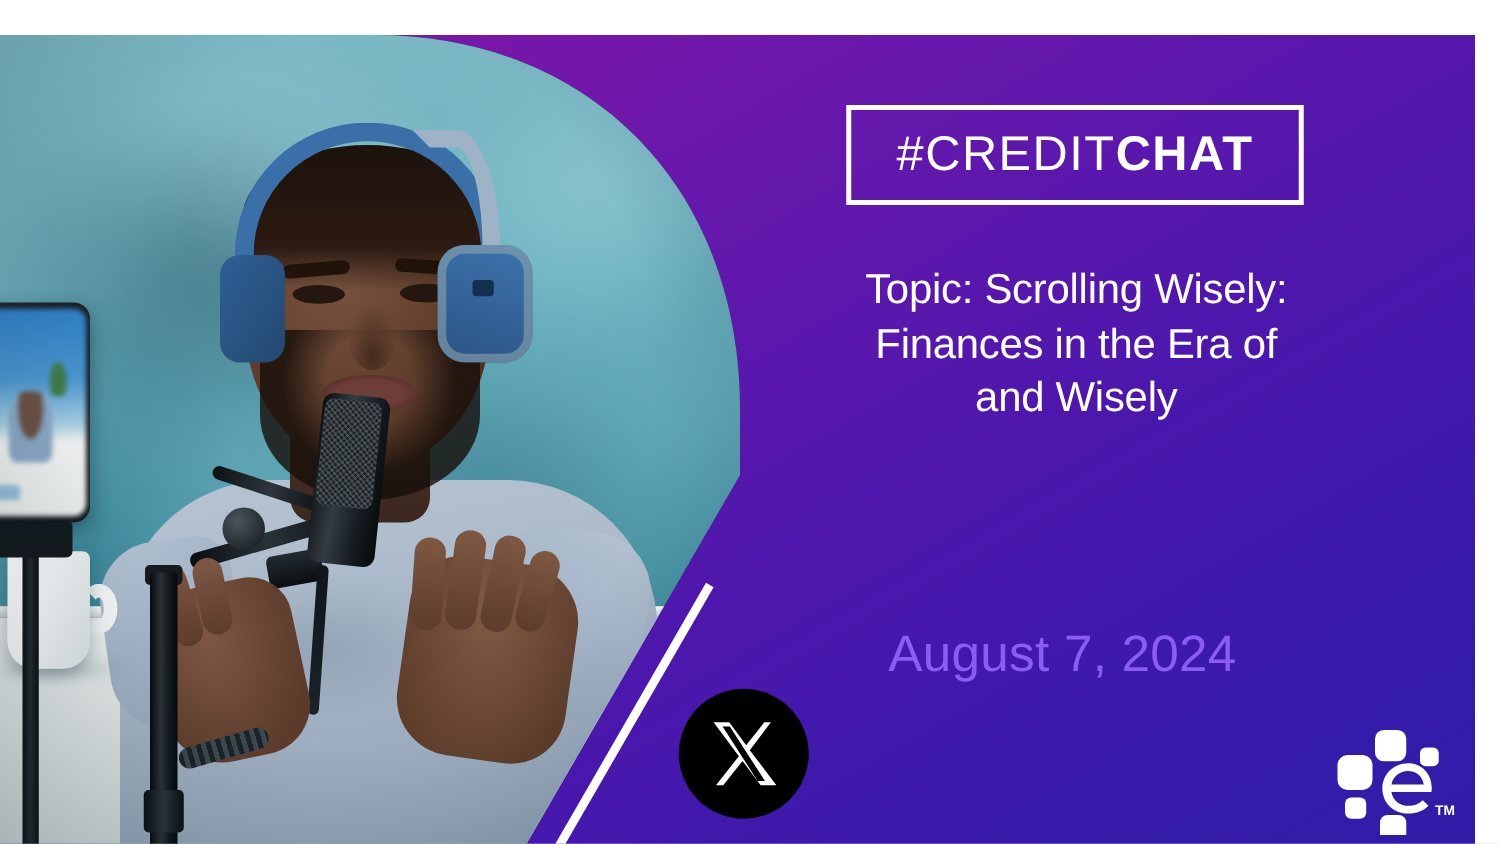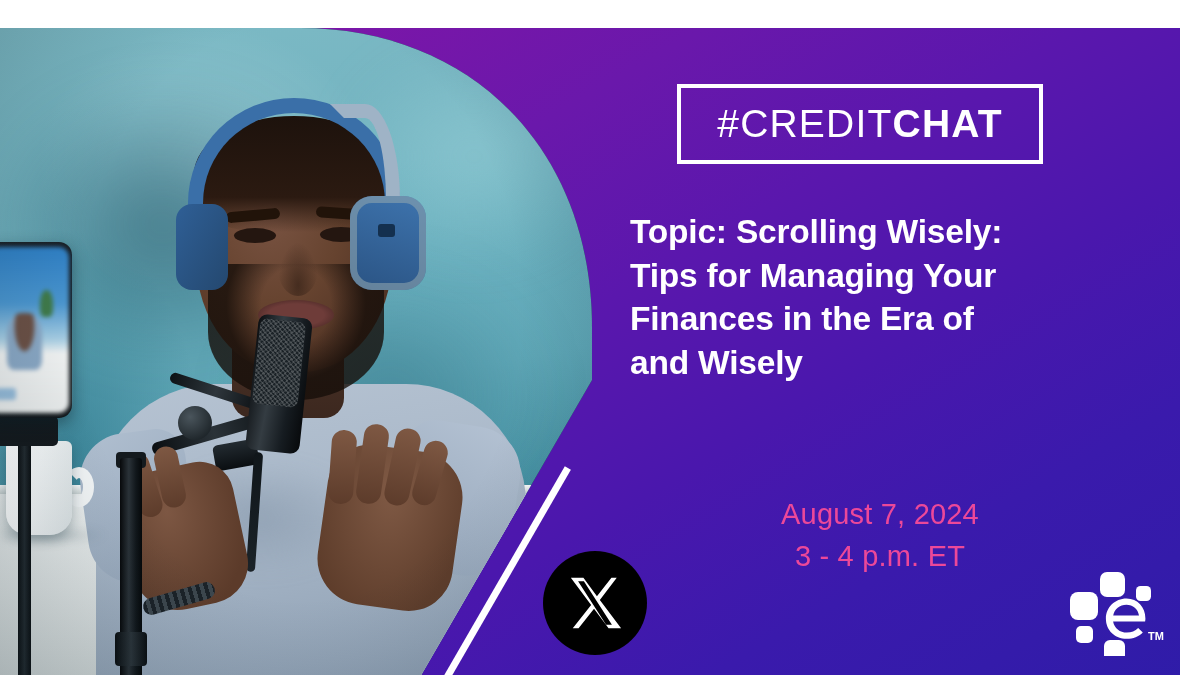--- a/index.html
+++ b/index.html
@@ -204,42 +204,42 @@
     position:absolute; left:677px; top:56px; width:366px; height:80px;
     border:4px solid #ffffff; display:flex; align-items:center; justify-content:center;
   }
   .badge-text{ color:#fff; font-size:39px; letter-spacing:1.2px;
     font-weight:400; white-space:nowrap; }
   .badge-text .bold{ font-weight:700; }
 
   
   .topic{
     position:absolute; left:630px; top:182px; width:462px;
-    color:#fff; font-size:33.5px; line-height:1.30; font-weight:700;
-    text-align:left; letter-spacing:-.2px;
+    color:#fff; font-size:33.5px; line-height:1.30; font-weight:400;
+    text-align:center; letter-spacing:-.2px;
   }
 
   
   .when{
-    position:absolute; left:690px; top:466px; width:380px;
-    color:#ec4899; text-align:center; font-size:29px; line-height:1.44;
+    position:absolute; left:660px; top:466px; width:380px;
+    color:#8b5cf6; text-align:center; font-size:41px; line-height:1.44;
     font-weight:300; letter-spacing:.2px;
   }
   .when div{ white-space:nowrap; }
 
   
   .xlogo{
     position:absolute; left:543px; top:523px; width:104px; height:104px;
     border-radius:50%; background:#000;
     display:flex; align-items:center; justify-content:center;
   }
   .xlogo svg{ width:58px; height:58px; display:block; }
 
   
-  .exp{ position:absolute; left:1064px; top:540px; width:100px; height:88px; }
+  .exp{ position:absolute; left:1064px; top:552px; width:100px; height:88px; }
   .exp svg{ width:100%; height:100%; display:block; }
 </style>
 </head>
 <body>
 
 <div id="canvas">
 
   <div class="panel"></div>
 
   <div class="photo-wrap">
@@ -315,28 +315,26 @@
   </div>
 
   <div class="diag-line"></div>
 
   <div class="badge">
     <span class="badge-text"><span>#CREDIT</span><span class="bold">CHAT</span></span>
   </div>
 
   <div class="topic">
     <div>Topic: Scrolling Wisely:</div>
-    <div>Tips for Managing Your</div>
     <div>Finances in the Era of</div>
     <div>and Wisely</div>
   </div>
 
   <div class="when">
     <div>August 7, 2024</div>
-    <div>3 - 4 p.m. ET</div>
   </div>
 
   <div class="xlogo">
     <svg viewBox="0 0 120 120">
       <path fill="#ffffff" d="M10 8 h26 l28 38 l30 -38 h11 L70 54 l44 58 H88 L58 72 L26 112 H14 l38 -48 Z
         M25 15 l58 90 h12 L37 15 Z"></path>
     </svg>
   </div>
 
   <div class="exp">

